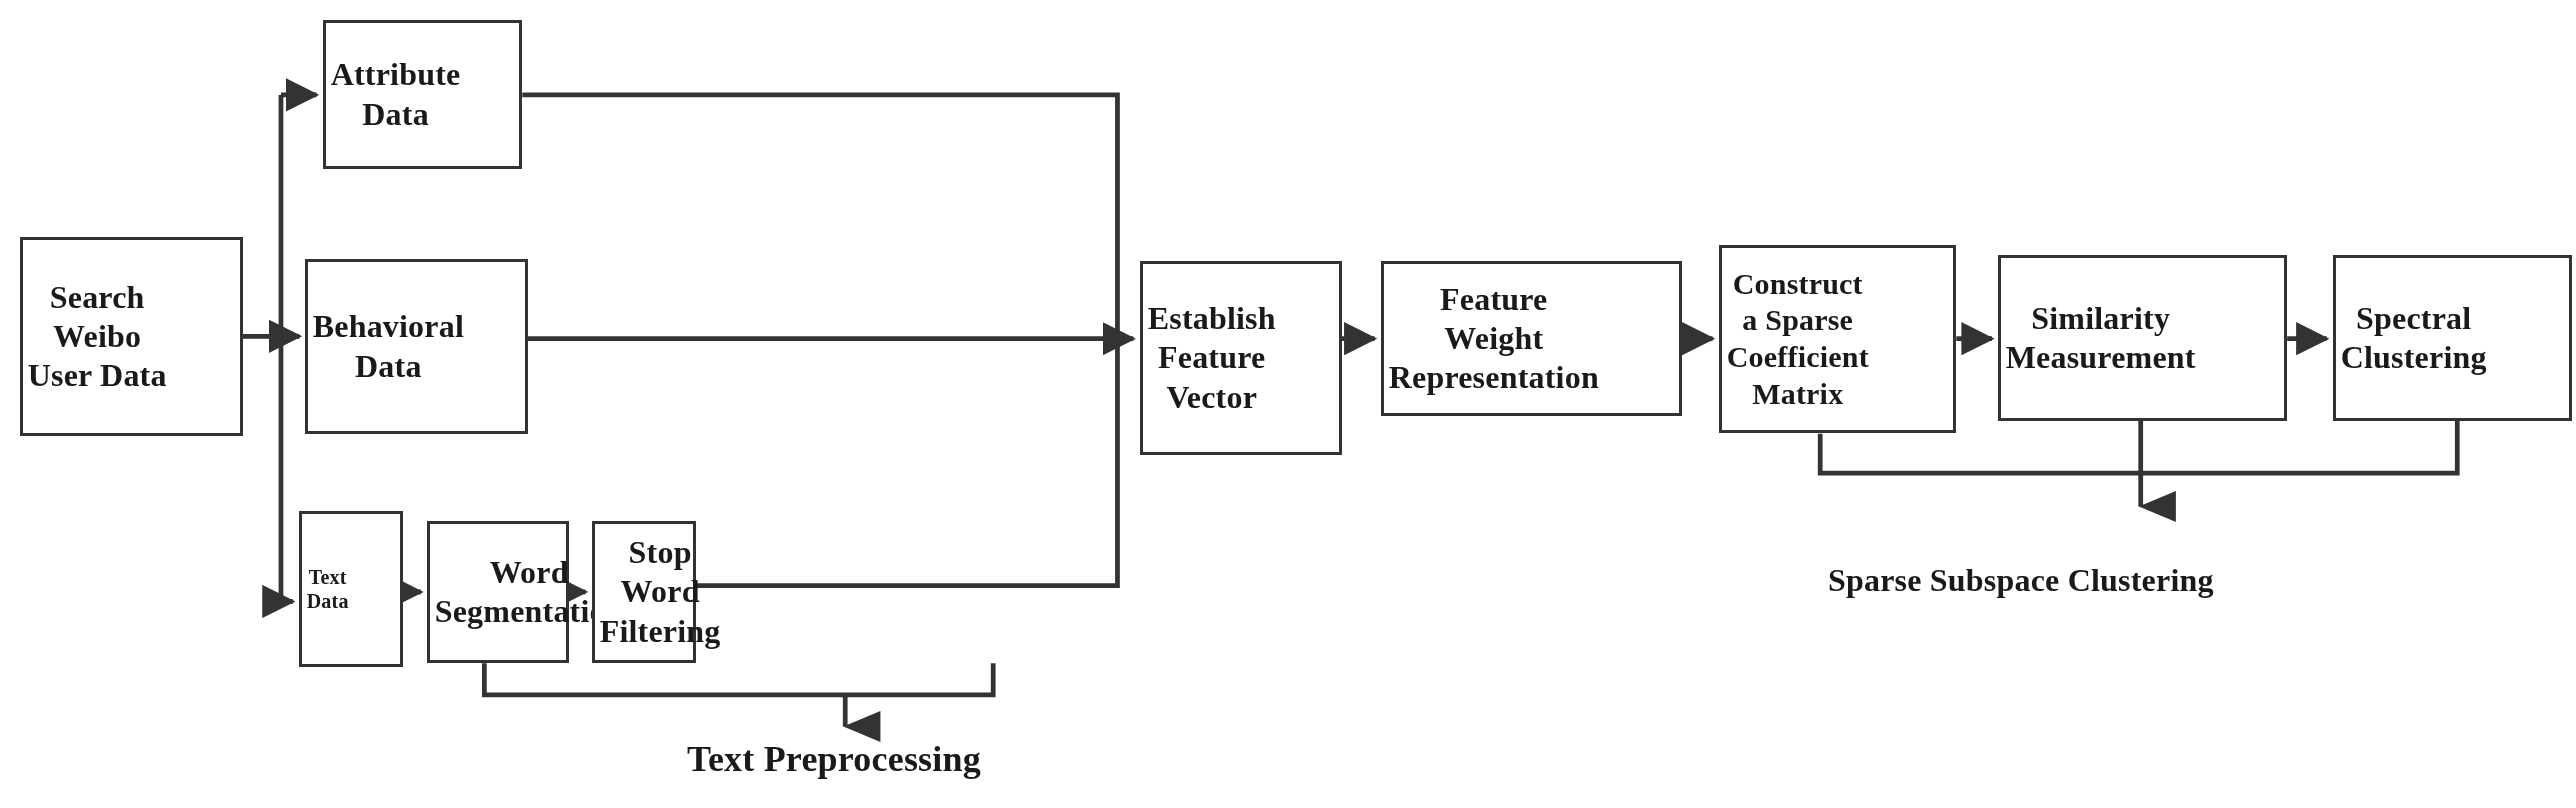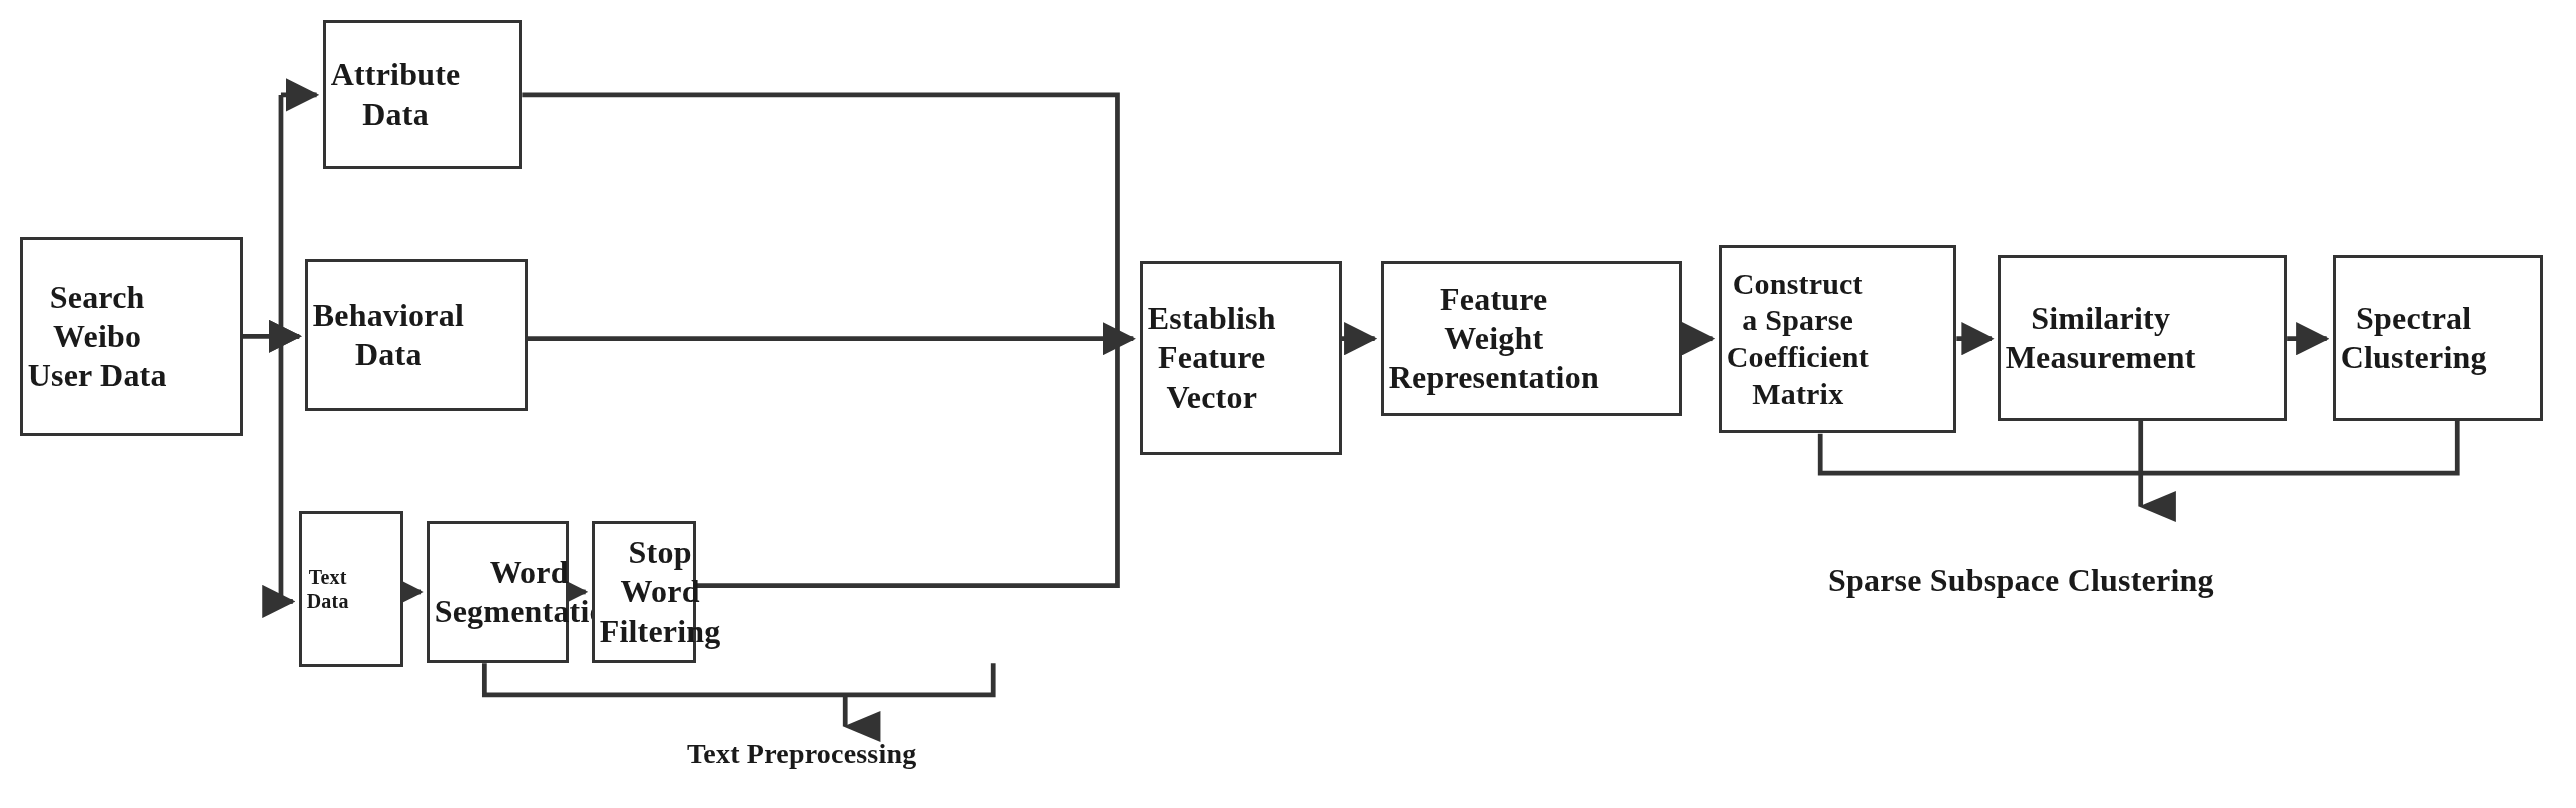--- a/index.html
+++ b/index.html
@@ -92,21 +92,21 @@
     <span class="node-label">Search
 Weibo
 User Data</span>
   </div>
 
   <div class="node" style="left:323px;top:20px;width:199px;height:149px;font-size:32px;">
     <span class="node-label">Attribute
 Data</span>
   </div>
 
-  <div class="node" style="left:305px;top:259px;width:223px;height:152px;font-size:32px;">
+  <div class="node" style="left:305px;top:259px;width:223px;height:175px;font-size:32px;">
     <span class="node-label">Behavioral
 Data</span>
   </div>
 
   <div class="node" style="left:299px;top:511px;width:104px;height:156px;font-size:20px;">
     <span class="node-label">Text
 Data</span>
   </div>
 
   <div class="node" style="left:427px;top:521px;width:142px;height:142px;font-size:32px;">
@@ -137,26 +137,26 @@
 a Sparse
 Coefficient
 Matrix</span>
   </div>
 
   <div class="node" style="left:1998px;top:255px;width:289px;height:166px;font-size:32px;">
     <span class="node-label">Similarity
 Measurement</span>
   </div>
 
-  <div class="node" style="left:2333px;top:255px;width:210px;height:166px;font-size:32px;">
+  <div class="node" style="left:2333px;top:255px;width:239px;height:166px;font-size:32px;">
     <span class="node-label">Spectral
 Clustering</span>
   </div>
 
-  <div class="free-label" style="left:687px;top:738px;font-size:28px;">
+  <div class="free-label" style="left:687px;top:738px;font-size:36px;">
     <span>Text Preprocessing</span>
   </div>
 
   <div class="free-label" style="left:1828px;top:562px;font-size:32px;">
     <span>Sparse Subspace Clustering</span>
   </div>
 
 </div>
 
 

